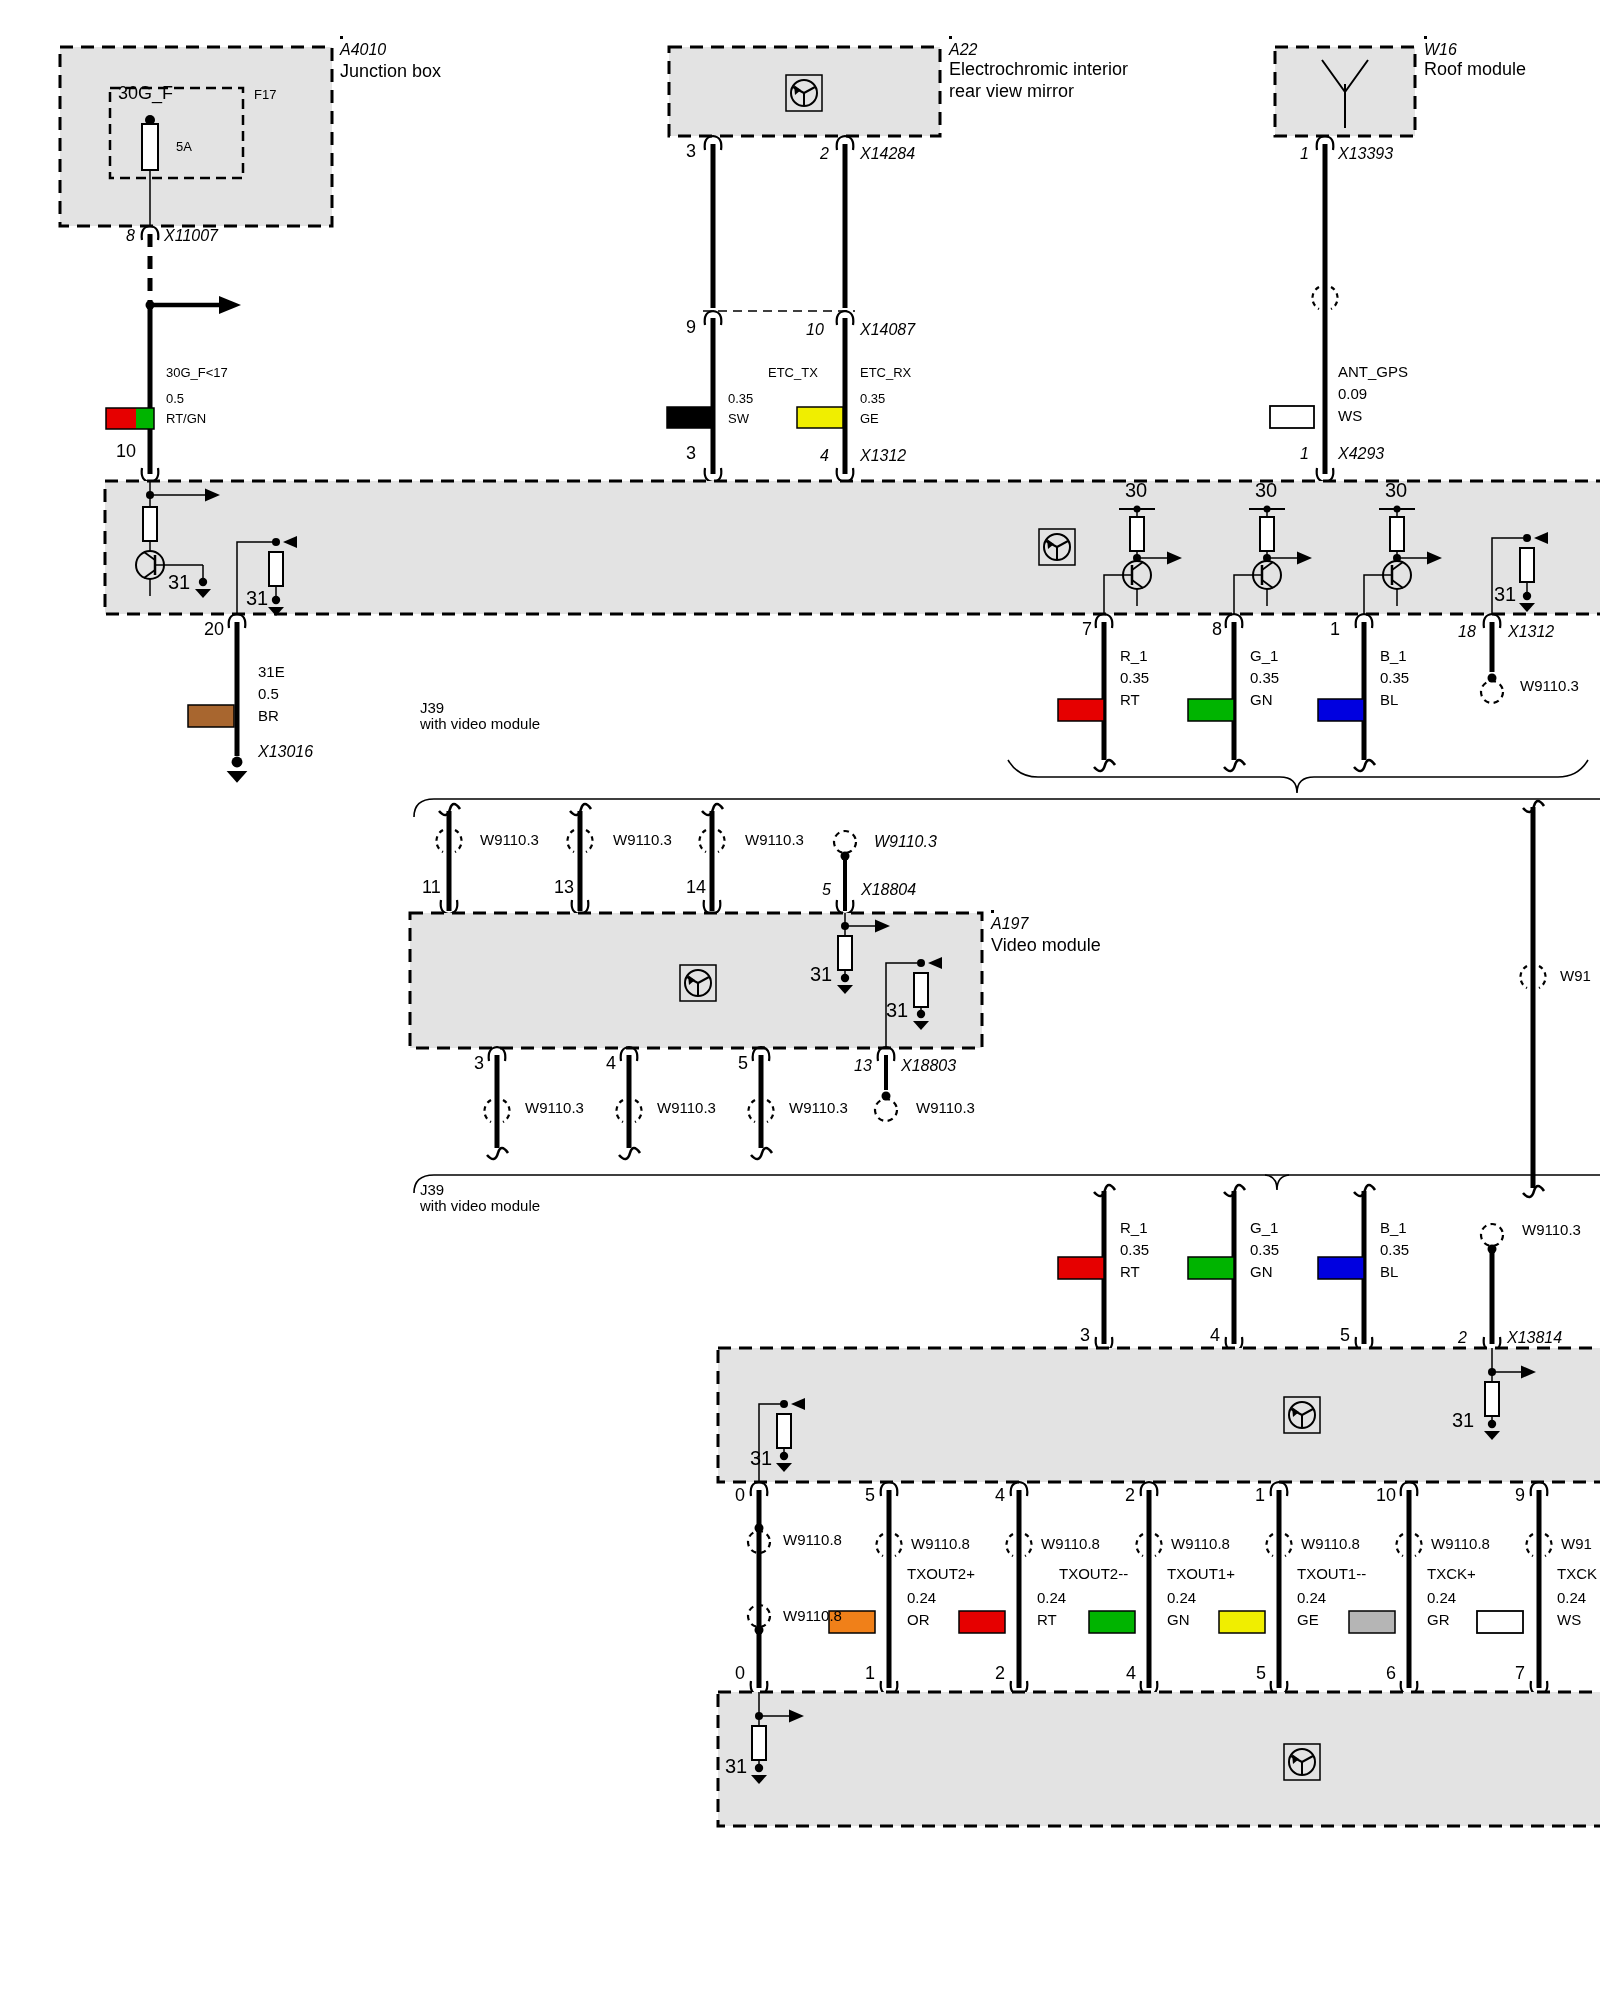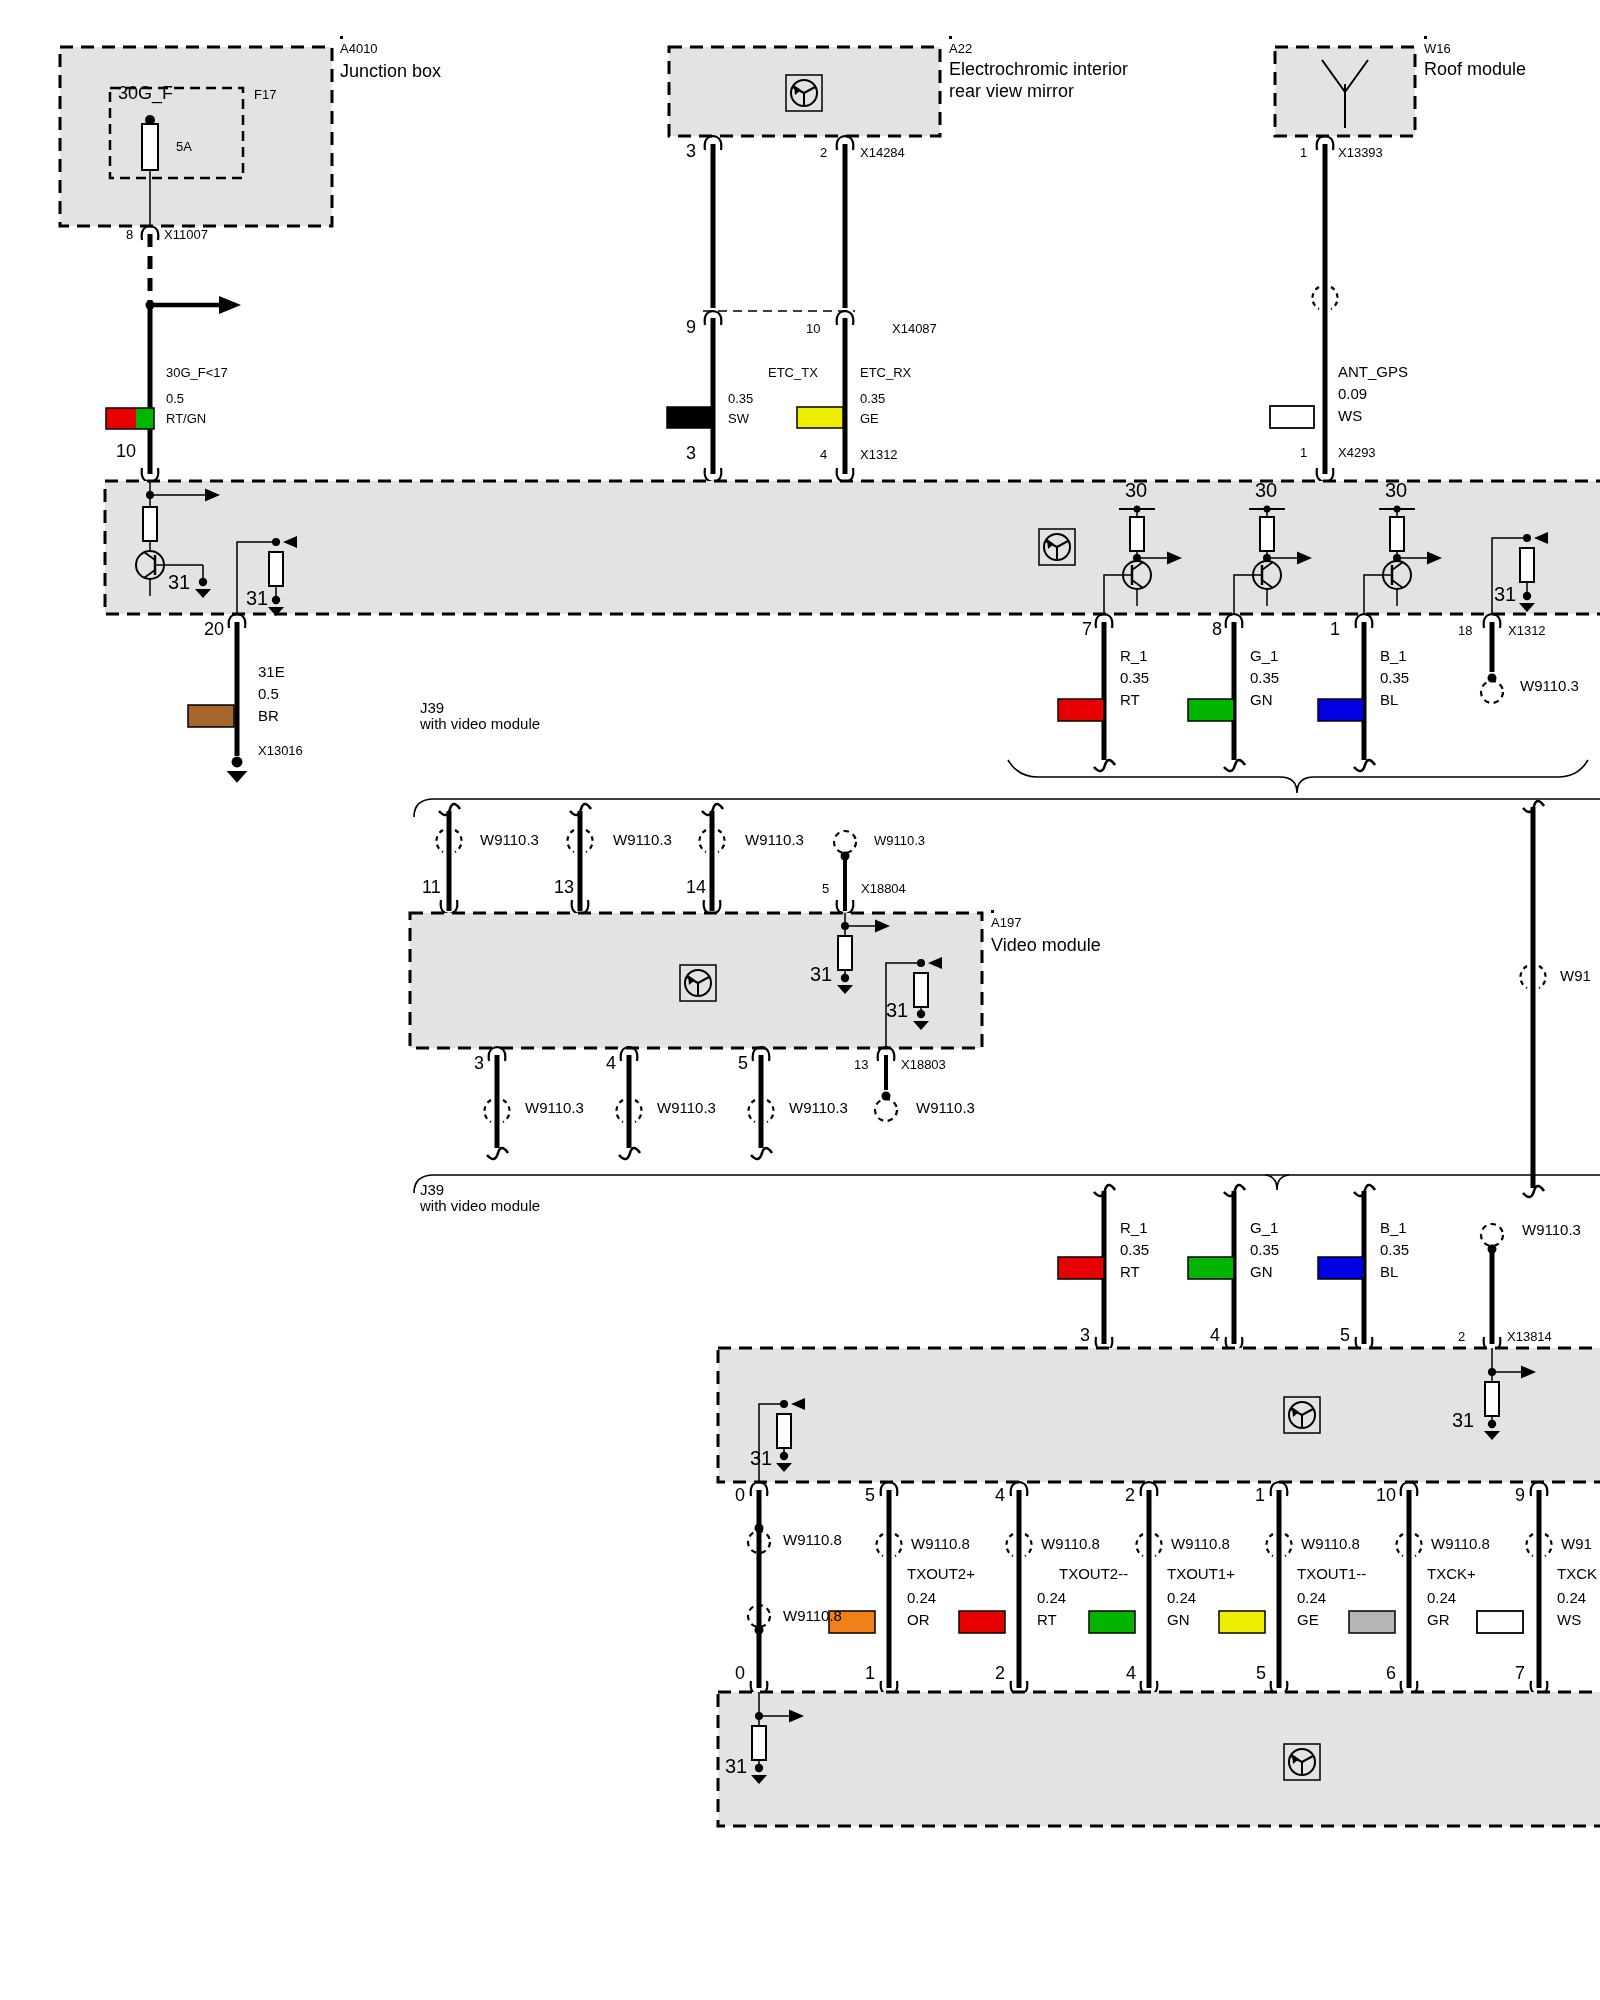--- a/index.html
+++ b/index.html
@@ -4,21 +4,21 @@
 <style>
   html,body{margin:0;padding:0;background:#fff;}
   .stage{position:relative;width:1600px;height:2000px;background:#ffffff;overflow:hidden;
          font-family:"Liberation Sans", sans-serif;color:#000;}
   .stage svg{position:absolute;left:0;top:0;}
   .lbl{position:absolute;white-space:nowrap;color:#000;line-height:1.05;}
   .t-lg{font-size:18px;}
   .t-md{font-size:15px;}
   .t-g{font-size:20px;}
   .t-sm{font-size:13px;}
-  .t-xs{font-size:13px;}
+  .t-xs{font-size:16px;font-style:italic;}
 </style>
 </head>
 <body>
 
 <div class="stage">
 
 <svg width="1600" height="2000" viewBox="0 0 1600 2000">
   <defs>
     <g id="res">
           <rect x="-7" y="-17" width="14" height="34" fill="#fff" stroke="#000" stroke-width="2"></rect>
@@ -392,21 +392,21 @@
 <div class="lbl t-lg" style="left:116px;top:442px">10</div>
 
 <div class="lbl t-xs" style="left:949px;top:42px">A22</div>
 <div class="lbl t-lg" style="left:949px;top:60px">Electrochromic interior</div>
 <div class="lbl t-lg" style="left:949px;top:82px">rear view mirror</div>
 <div class="lbl t-lg" style="left:686px;top:142px">3</div>
 <div class="lbl t-xs" style="left:820px;top:146px">2</div>
 <div class="lbl t-xs" style="left:860px;top:146px">X14284</div>
 <div class="lbl t-lg" style="left:686px;top:318px">9</div>
 <div class="lbl t-xs" style="left:806px;top:322px">10</div>
-<div class="lbl t-xs" style="left:892px;top:322px">X14087</div>
+<div class="lbl t-xs" style="left:860px;top:322px">X14087</div>
 <div class="lbl t-sm" style="left:768px;top:366px">ETC_TX</div>
 <div class="lbl t-sm" style="left:728px;top:392px">0.35</div>
 <div class="lbl t-sm" style="left:728px;top:412px">SW</div>
 <div class="lbl t-sm" style="left:860px;top:366px">ETC_RX</div>
 <div class="lbl t-sm" style="left:860px;top:392px">0.35</div>
 <div class="lbl t-sm" style="left:860px;top:412px">GE</div>
 <div class="lbl t-lg" style="left:686px;top:444px">3</div>
 <div class="lbl t-xs" style="left:820px;top:448px">4</div>
 <div class="lbl t-xs" style="left:860px;top:448px">X1312</div>
 

